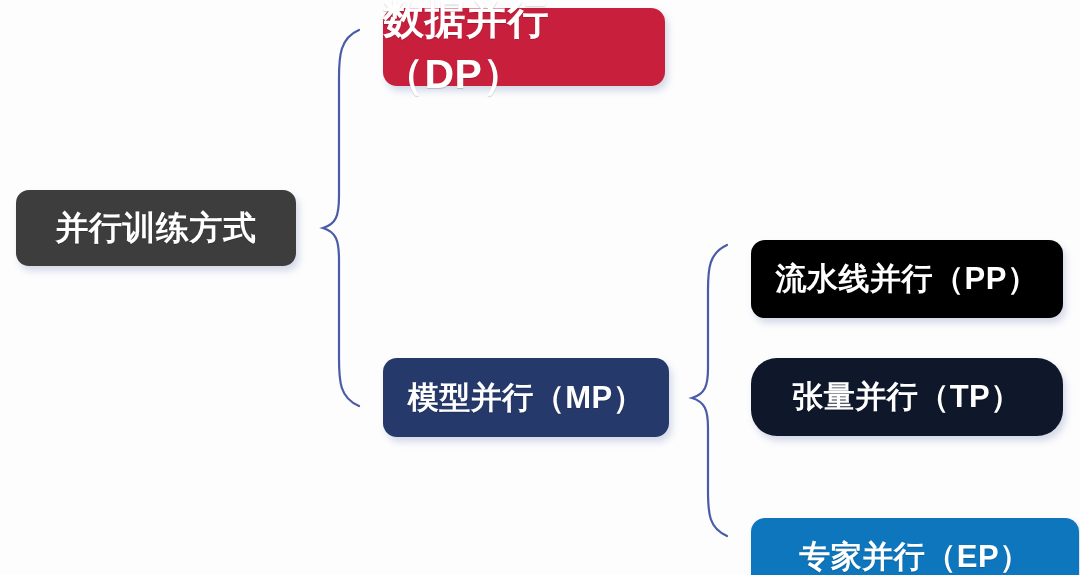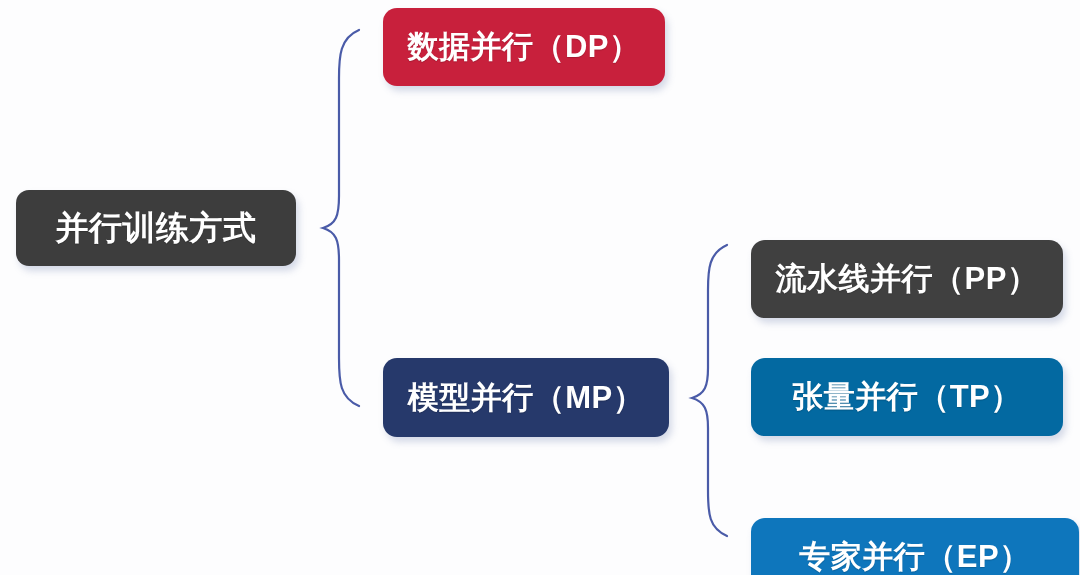--- a/index.html
+++ b/index.html
@@ -40,45 +40,46 @@
     font-size: 33px;
     border-radius: 13px;
     font-family: Liberation Mono, monospace;
   }
   .node-dp {
     left: 383px;
     top: 8px;
     width: 282px;
     height: 78px;
     background: #c8203c;
-    font-size: 31px;
+    font-size: 41px;
   }
   .node-mp {
     left: 383px;
     top: 358px;
     width: 286px;
     height: 79px;
     background: #26396b;
     font-size: 31px;
   }
   .node-pp {
     left: 751px;
     top: 240px;
     width: 312px;
     height: 78px;
-    background: #404040;
+    background: #000000;
     font-size: 31px;
   }
   .node-tp {
     left: 751px;
     top: 358px;
     width: 312px;
     height: 78px;
-    background: #0369a1;
+    background: #0f172a;
     font-size: 31px;
+    border-radius: 26px;
   }
   .node-ep {
     left: 751px;
     top: 478px;
     width: 328px;
     height: 78px;
     background: #0e76bc;
     font-size: 31px;
     margin-top: 40px;
   }

